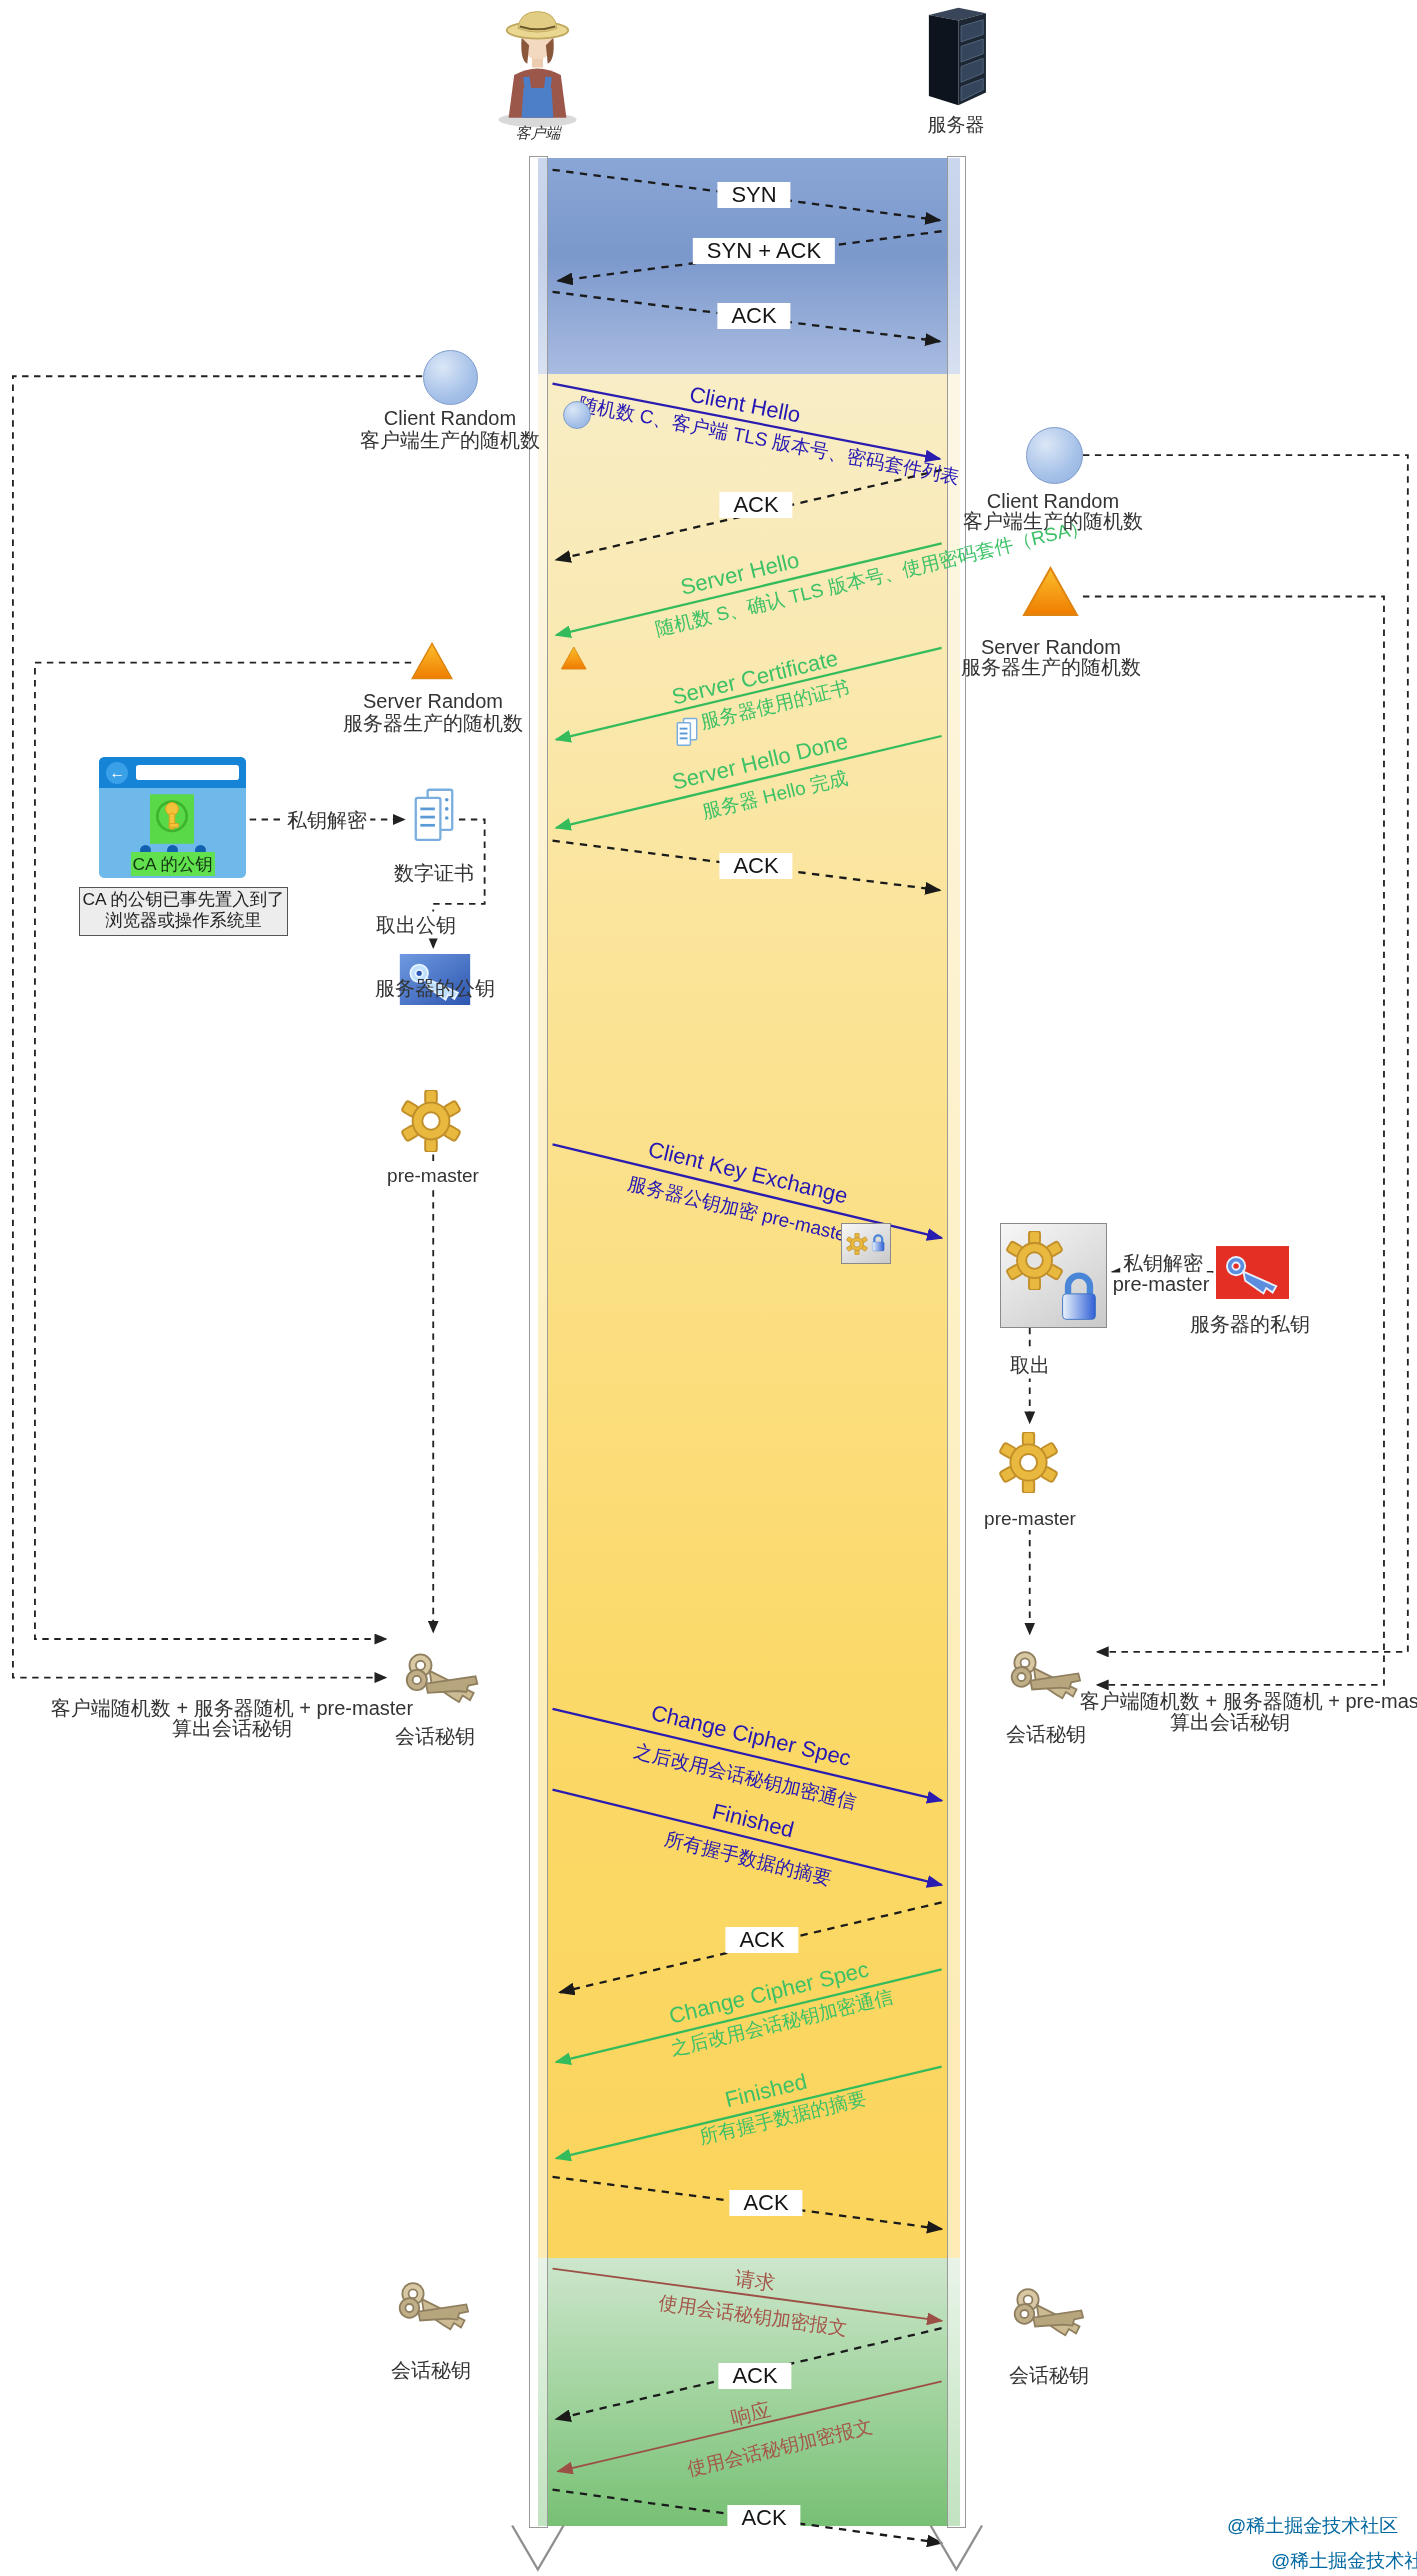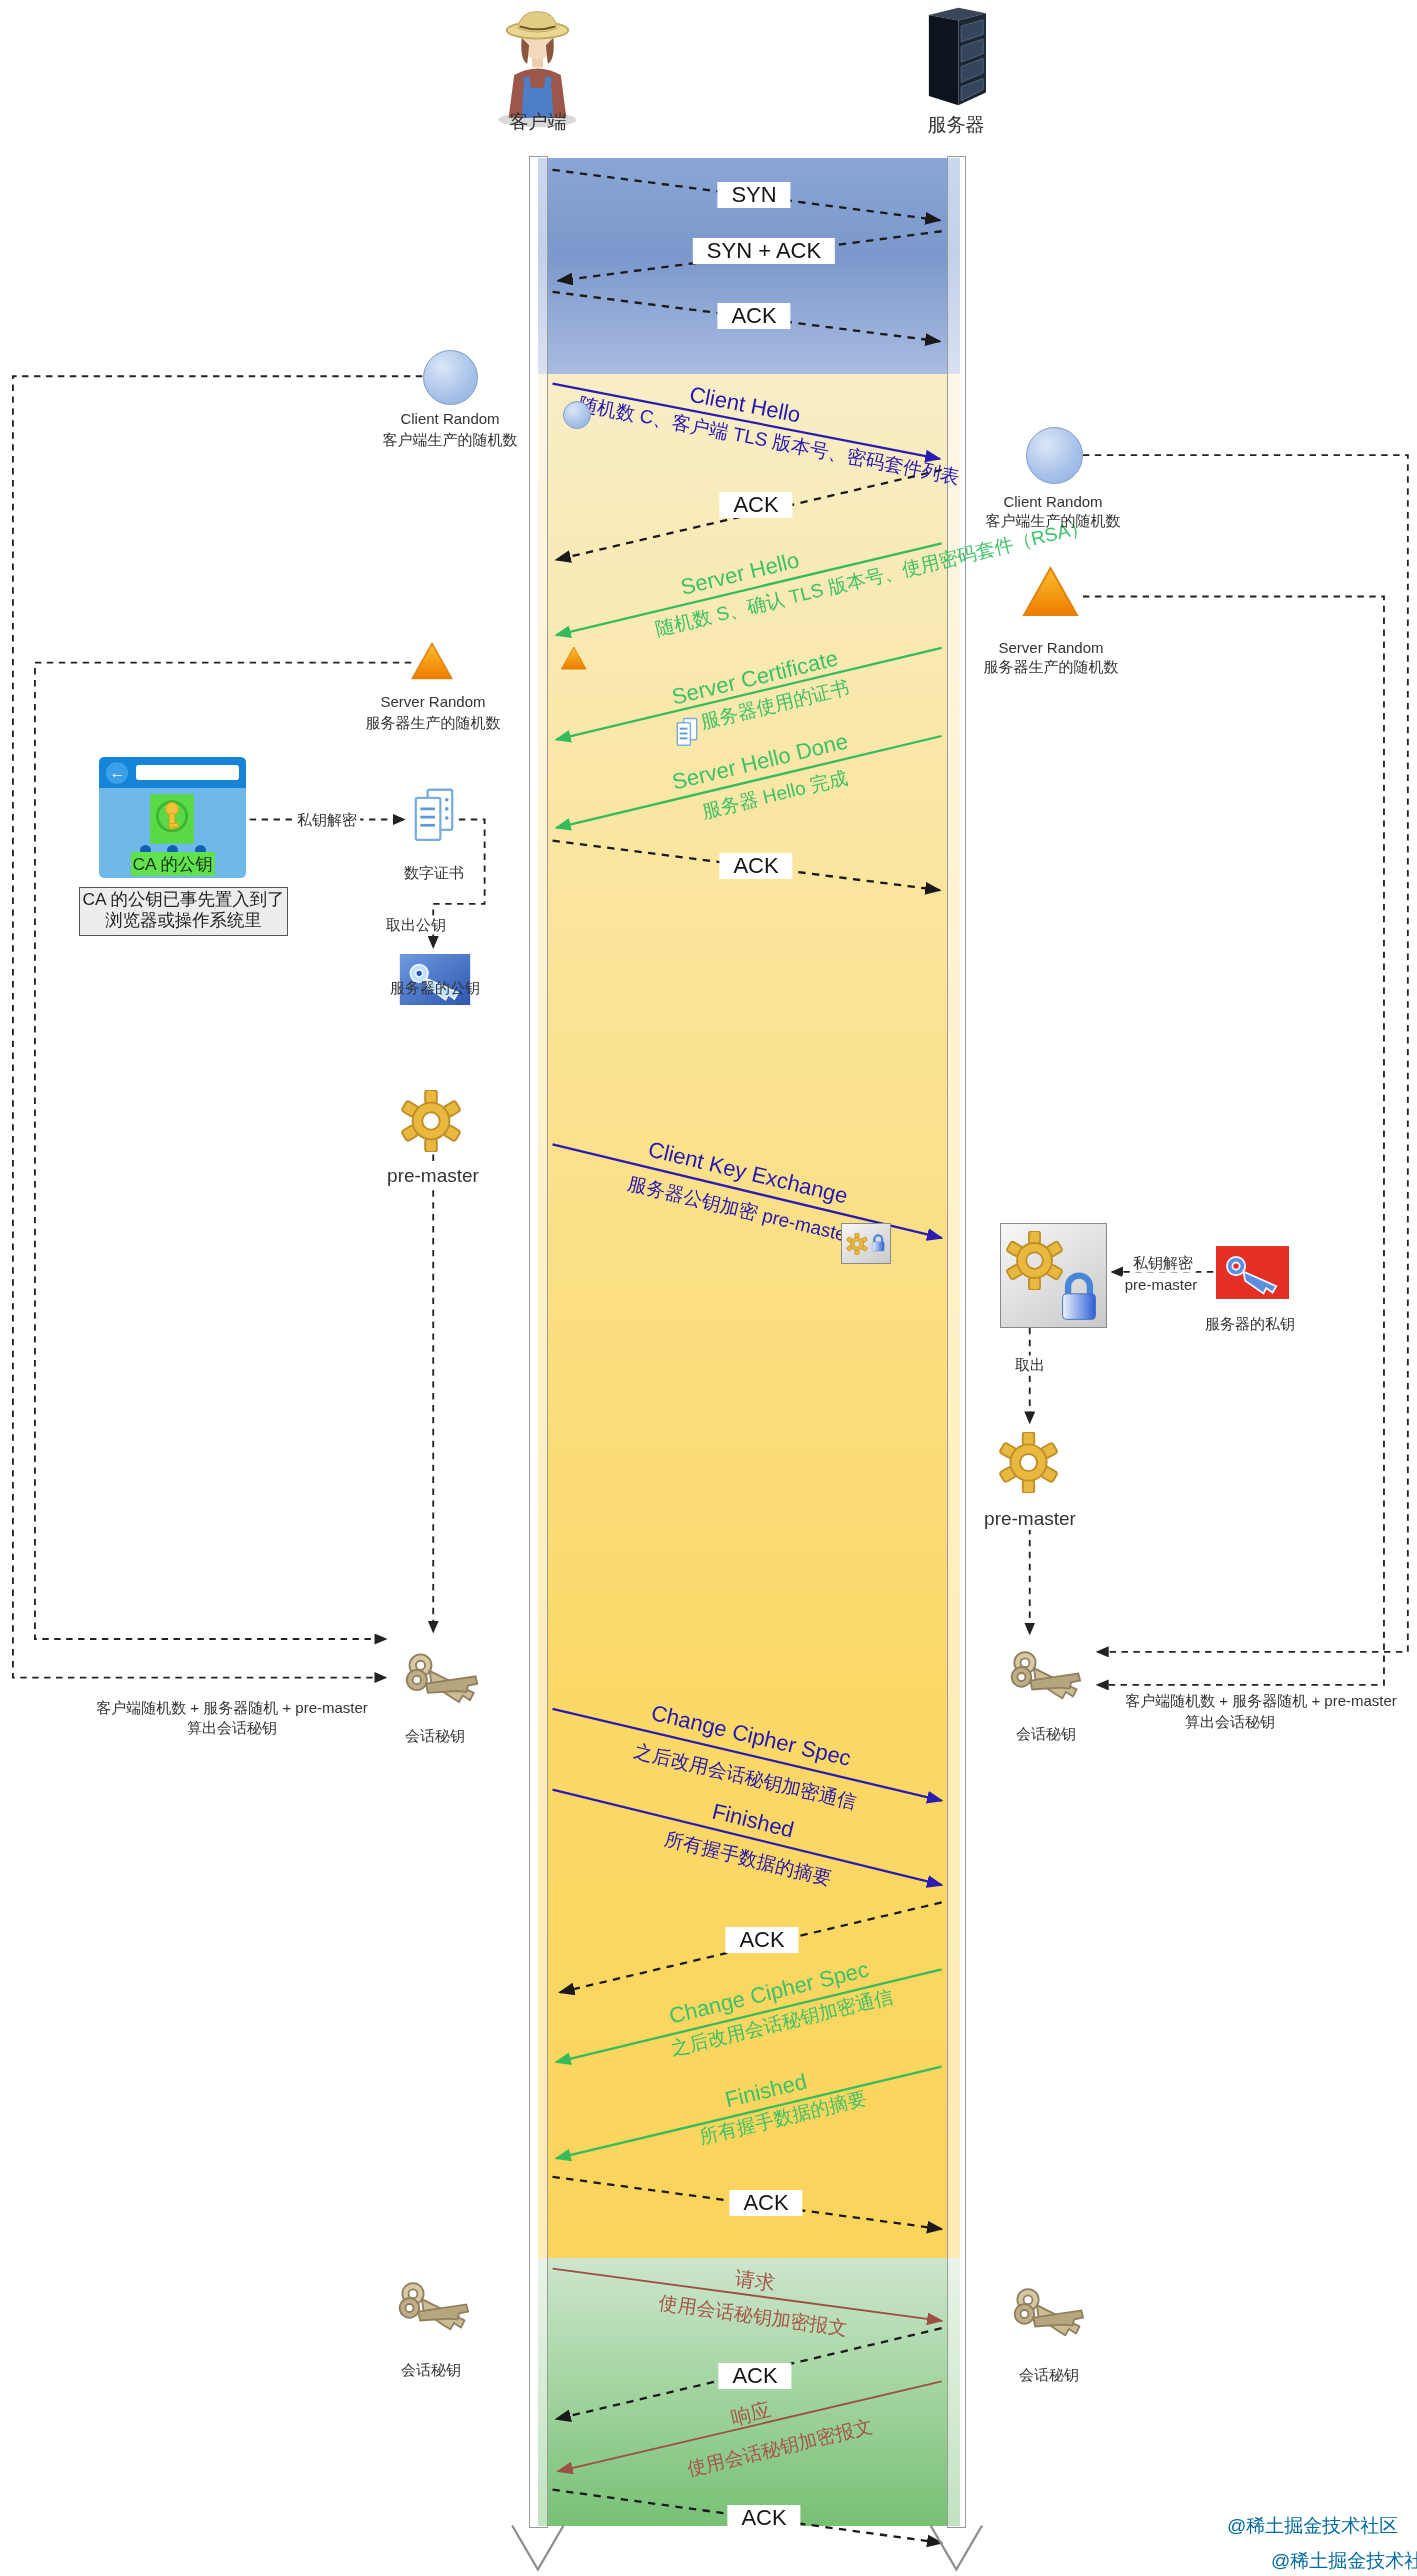--- a/index.html
+++ b/index.html
@@ -12,21 +12,21 @@
   .bar{position:absolute;top:156px;width:16.5px;height:2370px;background:rgba(255,255,255,0.55);
        border:1.8px solid #9a9a9a;z-index:1;}
   svg.overlay{position:absolute;left:0;top:0;z-index:2;pointer-events:none;}
   .lbl{position:absolute;z-index:3;white-space:nowrap;transform:translate(-50%,-50%) rotate(var(--r,0deg));}
   .en{font-size:22px;}
   .cn{font-size:19px;}
   .tag{font-size:22px;color:#141414;background:#fff;padding:0 14px;}
   .c-blue{color:#2517b4;}
   .c-green{color:#3cc166;}
   .c-brown{color:#a5564a;}
-  .side{font-size:15px;color:#333;}
+  .side{font-size:20px;color:#333;}
   .bgw{background:#fff;padding:0 2.8px;}
   .icon{position:absolute;z-index:3;}
   .note-box{position:absolute;z-index:3;background:#ededed;border:1.8px solid #555;
             text-align:center;font-size:17.4px;color:#222;line-height:21px;padding-top:1px;}
   .browser{position:absolute;z-index:3;width:147px;height:121px;background:#6fb9ea;border-radius:5.5px;overflow:hidden;}
   .browser-top{height:31px;background:#1583d6;display:flex;align-items:center;padding:0 7.3px;gap:7.3px;}
   .back-circle{width:22px;height:22px;border-radius:50%;background:#3aa0e8;color:#fff;font-size:15.6px;
                line-height:22px;text-align:center;flex:none;}
   .addr-bar{flex:1;height:14.7px;background:#fff;border-radius:2.8px;}
   .browser-dots{position:absolute;left:0;right:0;top:88px;display:flex;justify-content:center;gap:16.5px;}
@@ -128,21 +128,21 @@
     <line x1="43" y1="76" x2="45" y2="92" stroke="#4d7fc9" stroke-width="7"></line>
     <line x1="67" y1="76" x2="65" y2="92" stroke="#4d7fc9" stroke-width="7"></line>
     <rect x="49" y="54" width="12" height="12" fill="#eccdb0"></rect>
     <circle cx="55" cy="40" r="17" fill="#f3d9c0"></circle>
     <path d="M38,34 Q36,58 44,62 L46,42 Z" fill="#8a573b"></path>
     <path d="M72,34 Q74,58 66,62 L64,42 Z" fill="#8a573b"></path>
     <ellipse cx="55" cy="26" rx="33" ry="9" fill="#ead792" stroke="#bfa75e" stroke-width="2"></ellipse>
     <path d="M34,24 Q36,6 55,6 Q74,6 76,24 Q55,32 34,24 Z" fill="#e2cd85" stroke="#bfa75e"></path>
     <path d="M36,22 Q55,28 74,22" stroke="#6b5a2a" stroke-width="2" fill="none"></path>
   </svg>
-  <div class="lbl side" style="left:538px;top:122px;font-size:19px;">客户端</div>
+  <div class="lbl side" style="left:538px;top:133px;font-size:15px;font-style:italic;">客户端</div>
 
   <svg class="icon" style="left:916px;top:3.7px;" width="81" height="105" viewBox="0 0 88 114">
     <polygon points="14,12 46,4 76,10 46,18" fill="#39465a"></polygon>
     <polygon points="14,12 46,18 46,110 14,100" fill="#0e141d"></polygon>
     <polygon points="46,18 76,10 76,96 46,110" fill="#1d2733"></polygon>
     <polygon points="49,24 73,17 73,33 49,41" fill="#35465c" stroke="#55677e"></polygon>
     <polygon points="49,46 73,38 73,54 49,63" fill="#35465c" stroke="#55677e"></polygon>
     <polygon points="49,68 73,59 73,75 49,85" fill="#35465c" stroke="#55677e"></polygon>
     <polygon points="49,90 73,81 73,93 49,105" fill="#35465c" stroke="#55677e"></polygon>
   </svg>

